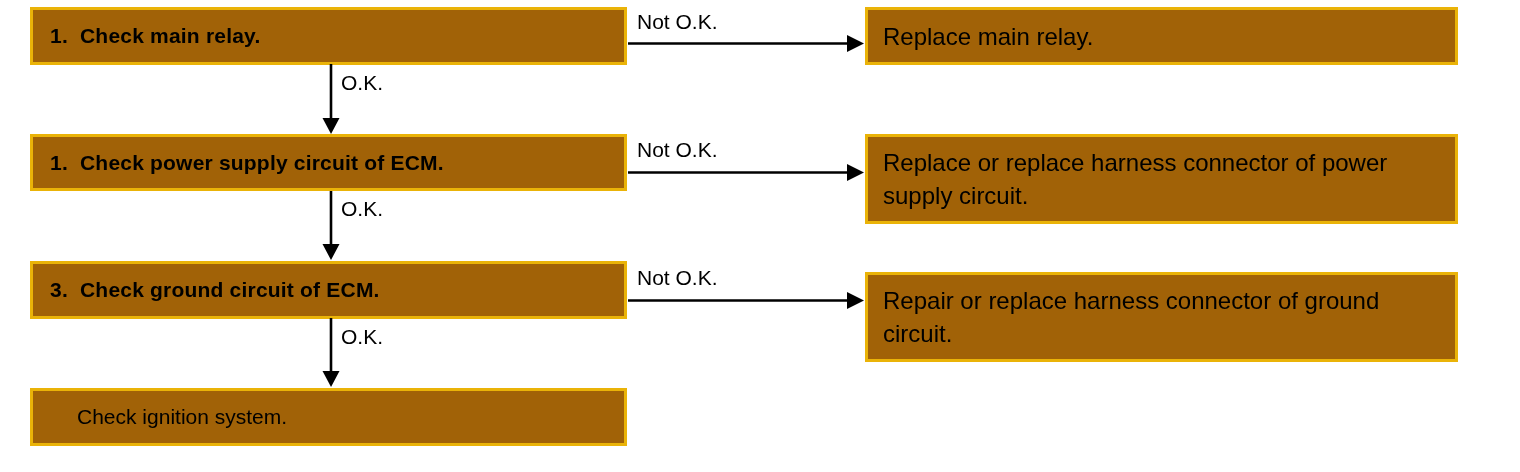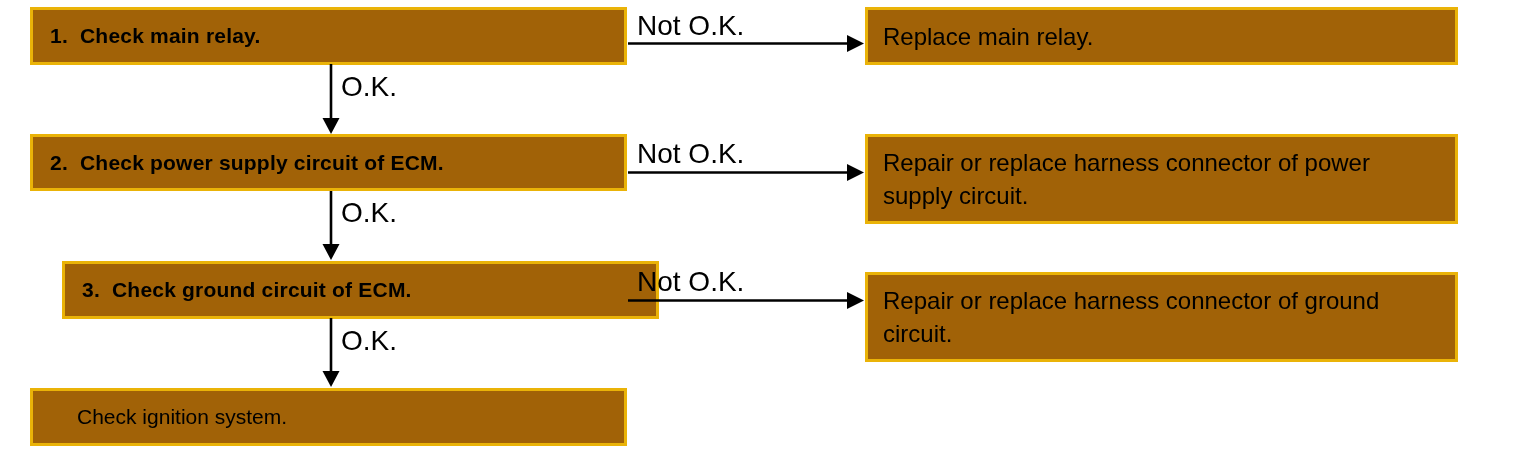--- a/index.html
+++ b/index.html
@@ -40,28 +40,28 @@
   .action-box {
     left: 865px;
     width: 593px;
     font-weight: normal;
     font-size: 24px;
     line-height: 33px;
     padding: 0 55px 0 15px;
   }
   .s1 { top: 7px;   height: 58px; }
   .s2 { top: 134px; height: 57px; }
-  .s3 { top: 261px; height: 58px; margin-left: 32px; }
+  .s3 { top: 261px; height: 58px; }
   .s4 { top: 388px; height: 58px; padding-left: 44px; }
   .a1 { top: 7px;   height: 58px; }
   .a2 { top: 134px; height: 90px; }
   .a3 { top: 272px; height: 90px; }
   .edge-label {
     position: absolute;
-    font-size: 28px;
+    font-size: 21px;
     font-weight: normal;
     color: #000000;
     white-space: nowrap;
   }
   .ok1    { left: 341px; top: 71px; }
   .ok2    { left: 341px; top: 197px; }
   .ok3    { left: 341px; top: 325px; }
   .notok1 { left: 637px; top: 10px; }
   .notok2 { left: 637px; top: 138px; }
   .notok3 { left: 637px; top: 266px; }
@@ -76,34 +76,34 @@
 </style>
 </head>
 <body>
 
 <div class="canvas">
 
   <div class="box step-box s1">
     <span>1.  Check main relay.</span>
   </div>
   <div class="box step-box s2">
-    <span>2.  Check power supply circuit of ECM.</span>
+    <span>1.  Check power supply circuit of ECM.</span>
   </div>
   <div class="box step-box s3">
     <span>3.  Check ground circuit of ECM.</span>
   </div>
   <div class="box step-box plain s4">
     <span>Check ignition system.</span>
   </div>
 
   <div class="box action-box a1">
     <span>Replace main relay.</span>
   </div>
   <div class="box action-box a2">
-    <span>Repair or replace harness connector of power supply circuit.</span>
+    <span>Replace or replace harness connector of power supply circuit.</span>
   </div>
   <div class="box action-box a3">
     <span>Repair or replace harness connector of ground circuit.</span>
   </div>
 
   <div class="edge-label ok1">O.K.</div>
   <div class="edge-label ok2">O.K.</div>
   <div class="edge-label ok3">O.K.</div>
   <div class="edge-label notok1">Not O.K.</div>
   <div class="edge-label notok2">Not O.K.</div>

